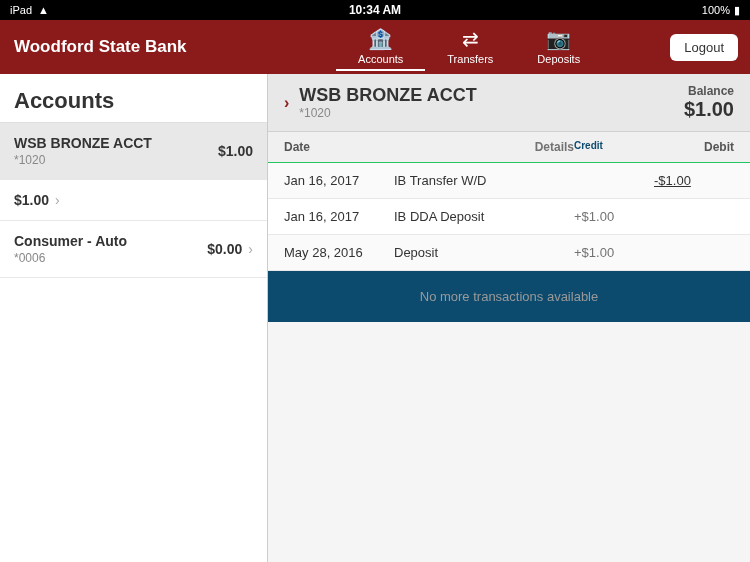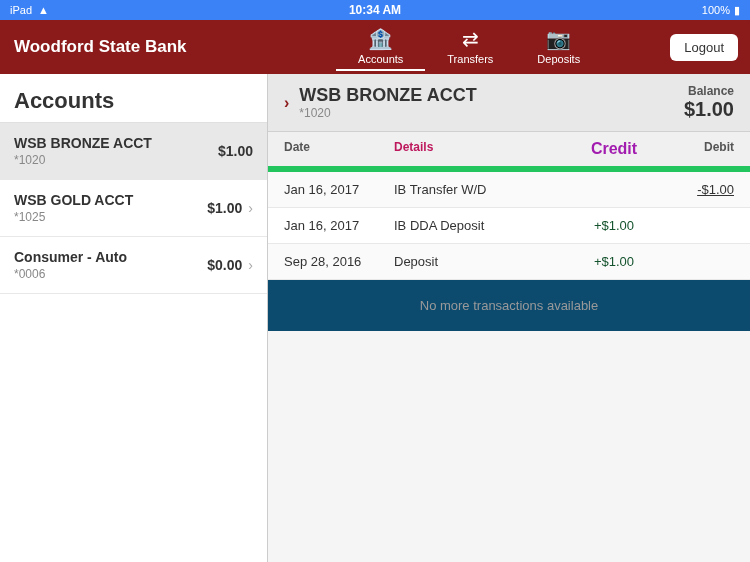--- a/index.html
+++ b/index.html
@@ -1,20 +1,20 @@
 <!DOCTYPE html>
 <html><head>
   <meta charset="utf-8">
   <style>
     * { margin: 0; padding: 0; box-sizing: border-box; }
     body { width: 750px; height: 562px; font-family: -apple-system, 'Helvetica Neue', Arial, sans-serif; overflow: hidden; background: #f0f0f0; }
 
     
     .status-bar {
-      width: 750px; height: 20px; background: #3b82f6;
+      width: 750px; height: 20px; background: #000000;
       display: flex; align-items: center; justify-content: space-between;
       padding: 0 10px; color: #fff; font-size: 11px;
     }
     .status-left { display: flex; align-items: center; gap: 6px; }
     .status-center { position: absolute; left: 50%; transform: translateX(-50%); font-size: 12px; font-weight: 600; color: #fff; }
     .status-right { display: flex; align-items: center; gap: 4px; font-size: 11px; }
 
     
     .header {
       width: 750px; height: 54px; background: #8b1a1a;
@@ -80,36 +80,36 @@
     .account-header-left { display: flex; align-items: center; gap: 10px; }
     .account-header-chevron { color: #8b1a1a; font-size: 16px; font-weight: bold; }
     .account-header-info {}
     .account-header-name { font-size: 18px; font-weight: bold; color: #333; }
     .account-header-num { font-size: 12px; color: #888; }
     .account-header-right { text-align: right; }
     .balance-label { font-size: 12px; color: #555; font-weight: 700; }
     .balance-amount { font-size: 20px; font-weight: bold; color: #333; }
     .table-header {
       display: flex; padding: 8px 16px;
-      background: #f0f0f0; border-bottom: 6px solid #22c55e;
+      background: #f0f0f0; border-bottom: 1px solid #22c55e;
     }
     .col-date { width: 110px; font-size: 12px; font-weight: 600; color: #555; }
-    .col-details { flex: 1; font-size: 12px; font-weight: 600; color: #be185d; }
-    .col-credit { width: 80px; text-align: center; font-size: 16px; font-weight: 600; color: #a21caf; }
+    .col-details { flex: 1; font-size: 12px; font-weight: 600; color: #737373; text-align: right; }
+    .col-credit { width: 80px; text-align: left; font-size: 10px; font-weight: 600; color: #0c4a6e; }
     .col-debit { width: 80px; text-align: right; font-size: 12px; font-weight: 600; color: #555; }
 
     .transaction-row {
       display: flex; padding: 10px 16px;
       border-bottom: 1px solid #e8e8e8; background: #fff;
     }
     .transaction-row:nth-child(odd) { background: #fafafa; }
     .t-date { width: 110px; font-size: 13px; color: #333; }
     .t-details { flex: 1; font-size: 13px; color: #333; }
-    .t-credit { width: 80px; text-align: center; font-size: 13px; color: #14532d; }
-    .t-debit { width: 80px; text-align: right; font-size: 13px; color: #333; text-decoration: underline; }
+    .t-credit { width: 80px; text-align: left; font-size: 13px; color: #737373; }
+    .t-debit { width: 80px; font-size: 13px; color: #333; text-decoration: underline; }
 
     .no-more-msg {
       text-align: center; padding: 18px; color: #999; font-size: 13px;
       background: #0c4a6e;
     }
   </style>
 </head>
 <body>
 
 <div class="status-bar">
@@ -152,24 +152,20 @@
       <div class="account-item-left">
         <span class="account-name">WSB BRONZE ACCT</span>
         <span class="account-num">*1020</span>
       </div>
       <div class="account-item-right">
         <span class="account-balance">$1.00</span>
       </div>
     </div>
 
     <div class="account-item">
-      <div class="account-item-left">
-        <span class="account-name">WSB GOLD ACCT</span>
-        <span class="account-num">*1025</span>
-      </div>
       <div class="account-item-right">
         <span class="account-balance">$1.00 </span>
         <span class="chevron-icon">›</span>
       </div>
     </div>
 
     <div class="account-item">
       <div class="account-item-left">
         <span class="account-name">Consumer - Auto</span>
         <span class="account-num">*0006</span>
@@ -212,21 +208,21 @@
     </div>
 
     <div class="transaction-row">
       <span class="t-date">Jan 16, 2017</span>
       <span class="t-details">IB DDA Deposit</span>
       <span class="t-credit">+$1.00</span>
       <span class="t-debit"></span>
     </div>
 
     <div class="transaction-row">
-      <span class="t-date">Sep 28, 2016</span>
+      <span class="t-date">May 28, 2016</span>
       <span class="t-details">Deposit</span>
       <span class="t-credit">+$1.00</span>
       <span class="t-debit"></span>
     </div>
 
     <div class="no-more-msg">No more transactions available</div>
 
   </div>
 </div>
 

